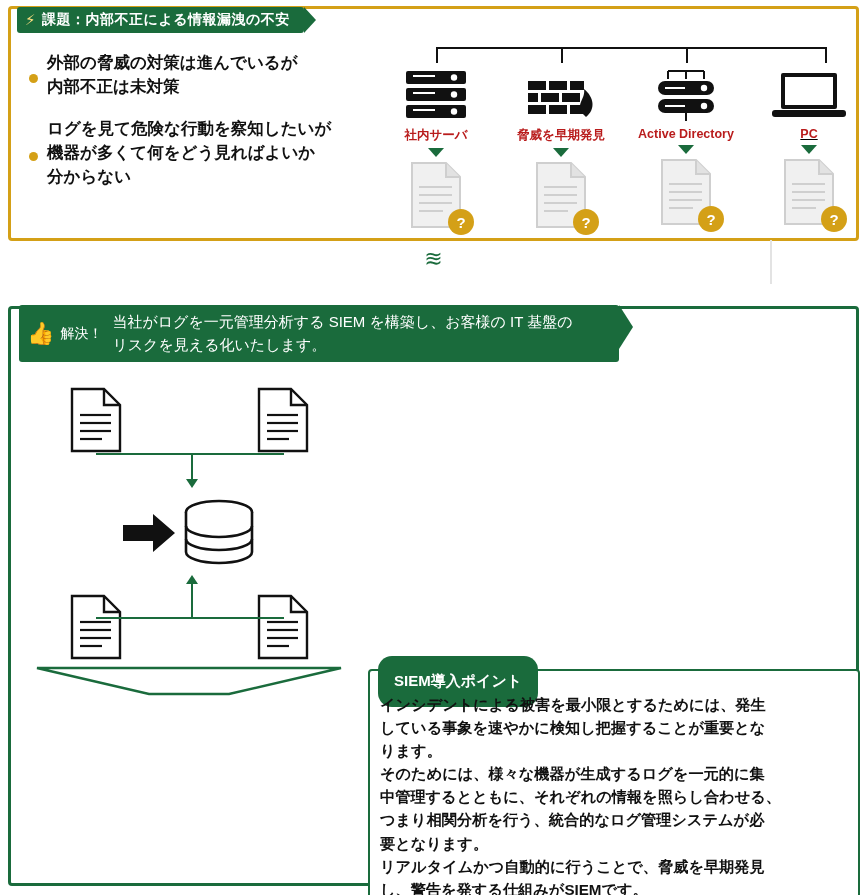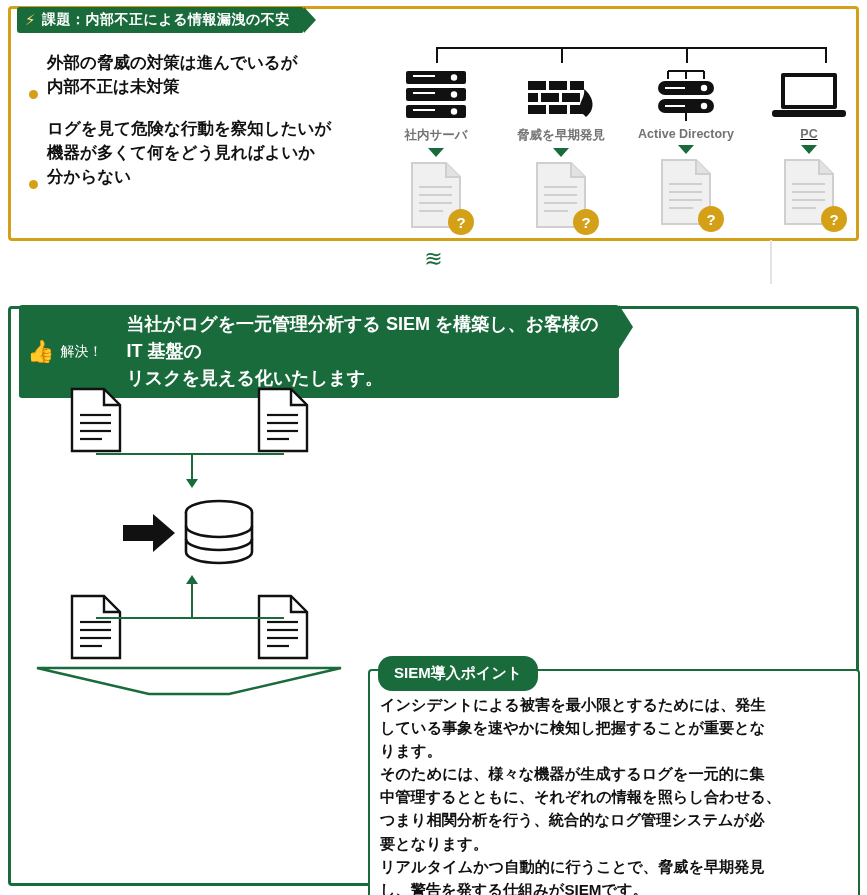--- a/index.html
+++ b/index.html
@@ -25,40 +25,40 @@
   #problem-header .bolt{font-size:15px;margin-right:6px;color:#ffe082;}
   .hdr-tail{
     position:absolute;right:-12px;top:0;width:0;height:0;
     border-top:13px solid transparent;border-bottom:13px solid transparent;
     border-left:12px solid #1a6b3c;
   }
   #problem-bullets{
     position:absolute;left:18px;top:42px;width:360px;
   }
   .p-bullet{
-    display:flex;align-items:flex-end;margin-bottom:18px;
+    display:flex;align-items:center;margin-bottom:18px;
   }
   .p-dot{
     width:9px;height:9px;border-radius:50%;background:#d4a017;
     margin-top:7px;margin-right:9px;flex:0 0 9px;
   }
   .p-text{
     font-size:16.5px;font-weight:bold;color:#111;line-height:1.45;
   }
   
   #devices{position:absolute;left:395px;top:30px;width:450px;height:185px;}
   .conn-bus{
     position:absolute;left:30px;top:8px;width:390px;height:2px;background:#111;
   }
   .conn-drop{position:absolute;width:2px;height:16px;background:#111;top:8px;}
   .device{
     position:absolute;top:24px;width:110px;text-align:center;
   }
   .device .dname{
-    font-size:12.5px;font-weight:bold;color:#737373;margin-top:2px;white-space:nowrap;
+    font-size:12.5px;font-weight:bold;color:#b91c1c;margin-top:2px;white-space:nowrap;
   }
   .dev-icon{height:62px;display:flex;align-items:flex-end;justify-content:center;}
   .tri-down{
     width:0;height:0;margin:4px auto 0;
     border-left:8px solid transparent;border-right:8px solid transparent;
     border-top:9px solid #1a6b3c;
   }
   .doc-wrap{position:relative;width:56px;height:68px;margin:4px auto 0;}
   .q-badge{
     position:absolute;right:-10px;bottom:-6px;width:26px;height:26px;border-radius:50%;
@@ -78,21 +78,21 @@
     position:absolute;left:8px;top:306px;width:851px;height:580px;
     border:3px solid #1a6b3c;border-radius:4px;background:#fff;box-sizing:border-box;
   }
   #solution-header{
     position:absolute;left:8px;top:-4px;width:600px;min-height:44px;
     background:#1a6b3c;border-radius:3px;color:#fff;
     display:flex;align-items:center;padding:6px 10px 6px 8px;box-sizing:border-box;
   }
   #solution-header .thumb{font-size:22px;margin-right:6px;}
   #solution-header .kaiketsu{font-size:14px;font-weight:normal;margin-right:10px;white-space:nowrap;}
-  #solution-header .stext{font-size:18px;font-weight:bold;line-height:1.5;margin-left:14px;}
+  #solution-header .stext{font-size:15px;font-weight:normal;line-height:1.5;}
   .shdr-tail{
     position:absolute;right:-14px;top:0;width:0;height:0;
     border-top:22px solid transparent;border-bottom:22px solid transparent;
     border-left:14px solid #1a6b3c;
   }
   
   #siem-diagram{position:absolute;left:20px;top:60px;width:320px;height:300px;}
   .sdoc{position:absolute;width:54px;height:66px;}
   .arrow-v{position:absolute;width:2px;background:#1a6b3c;}
   .arrow-h{position:absolute;height:2px;background:#1a6b3c;}
@@ -105,23 +105,23 @@
     position:absolute;width:0;height:0;
     border-left:6px solid transparent;border-right:6px solid transparent;
     border-bottom:9px solid #1a6b3c;
   }
   
   #points-box{
     position:absolute;left:357px;top:360px;width:492px;height:281px;
     border:2px solid #1a6b3c;border-radius:4px;background:#fff;box-sizing:border-box;
   }
   .tab-label{
-    position:absolute;top:-15px;left:8px;height:35px;background:#1a6b3c;
+    position:absolute;top:-15px;left:8px;height:27px;background:#1a6b3c;
     border-radius:14px;color:#fff;font-size:15px;font-weight:bold;
-    display:flex;align-items:center;padding:0 16px;white-space:nowrap;
+    display:flex;align-items:center;padding:12px 16px;white-space:nowrap;
   }
   #points-text{
     position:absolute;left:10px;top:22px;right:8px;
     font-size:15.2px;font-weight:bold;color:#111;line-height:1.52;
   }
 </style>
 </head>
 <body>
 
 <div id="problem-panel">

